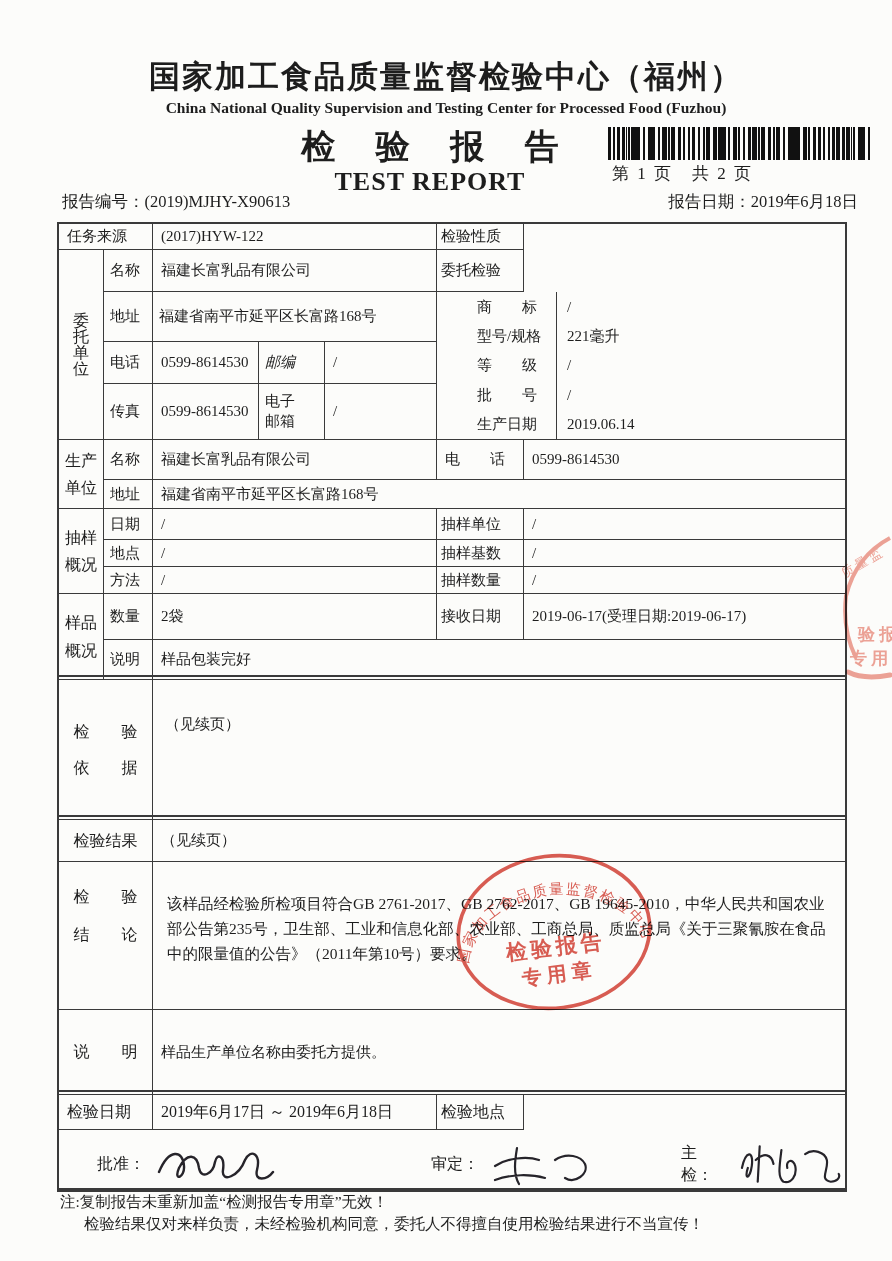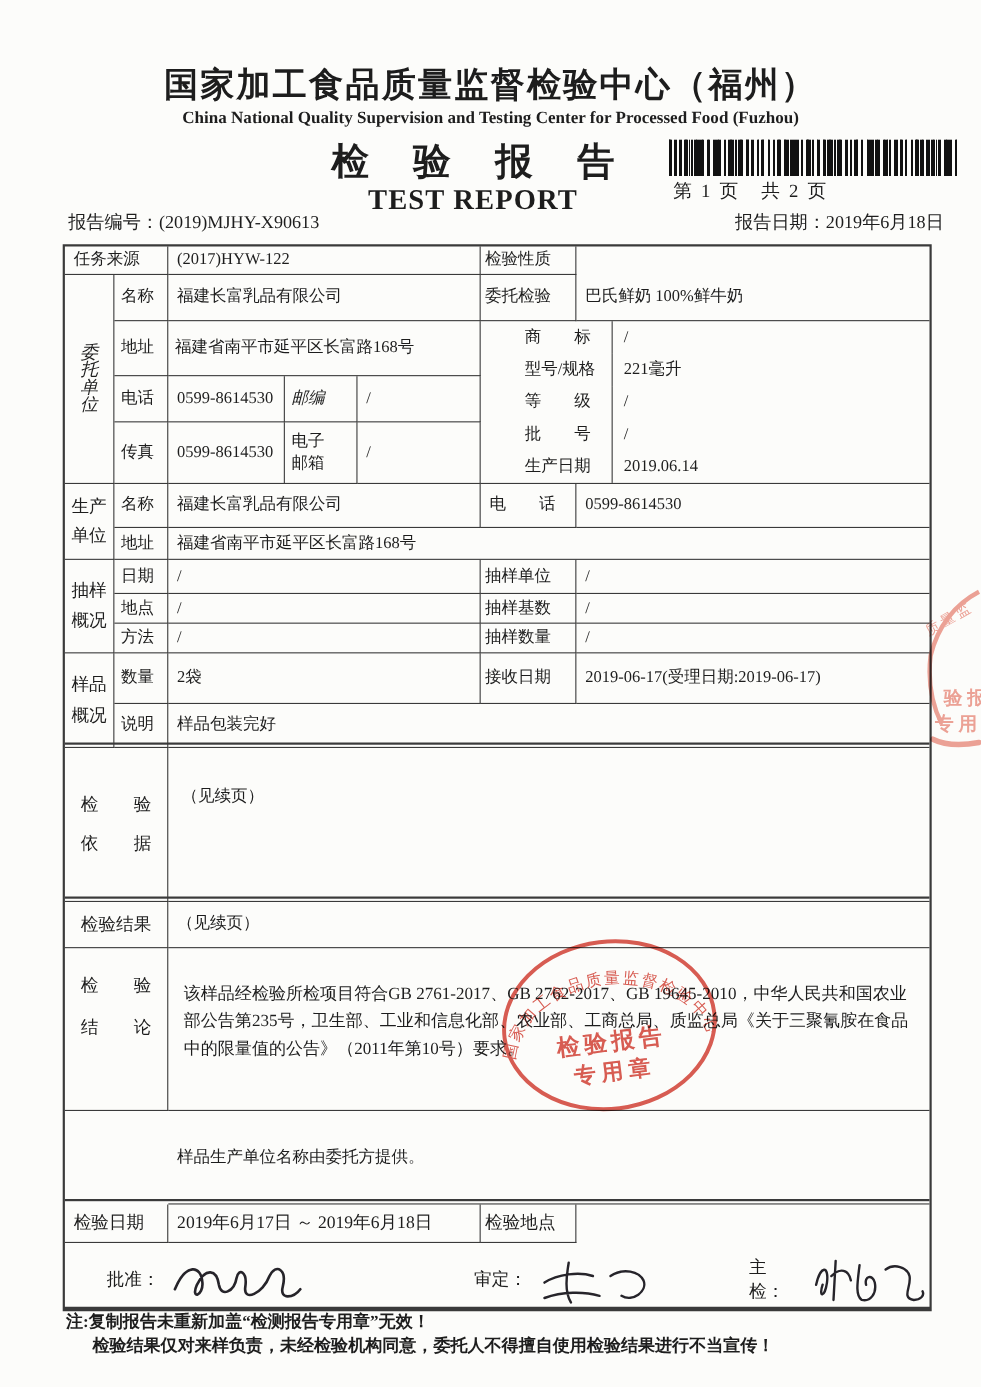--- a/index.html
+++ b/index.html
@@ -32,21 +32,21 @@
   .grp .wrap2{width:36px;line-height:1.7;}
   .vert4{width:20px;display:flex;flex-direction:column;justify-content:space-around;height:100%;align-items:center;margin:0 auto;}
   .tall{flex-direction:column;align-items:stretch;padding:0;}
   .tall .trow{flex:1;display:flex;align-items:center;}
   .tall .tl{width:87px;padding:0 8px;box-sizing:border-box;white-space:pre;margin-left:32px;}
   .tall .tv{flex:1;padding:0 10px;border-left:1.6px solid #3a3a3a;align-self:stretch;display:flex;align-items:center;}
   .two-line{flex-direction:column;justify-content:center;align-items:center;gap:14px;padding:0;}
   .topalign{align-items:flex-start;}
   .dline{position:absolute;left:0;width:100%;height:1.6px;background:#3a3a3a;}
   .sig{position:absolute;display:flex;align-items:center;gap:8px;font-size:16px;top:10px;}
-  .foot{left:60px;top:1191px;font-size:15.5px;line-height:1.45;font-weight:bold;}
+  .foot{left:60px;top:1191px;font-size:15.5px;line-height:1.45;}
   .foot .ind{margin-left:24px;}
   
   .stamp-main{left:452px;top:850px;width:204px;height:164px;opacity:.88;mix-blend-mode:multiply;}
   .stamp-edge{left:842px;top:534px;width:50px;height:152px;opacity:.95;mix-blend-mode:multiply;}
   svg text{font-family:"Liberation Serif","DejaVu Serif",serif;}
 </style>
 </head>
 <body>
 
 <div class="page">
@@ -60,27 +60,26 @@
   <div class="abs repno"><span>报告编号：</span><span>(2019)MJHY-X90613</span></div>
   <div class="abs repdate"><span>报告日期：</span><span>2019年6月18日</span></div>
 
   <div class="abs tbl">
 
     <div class="c lbl" style="left:0;top:0;width:94px;height:26px;">任务来源</div>
     <div class="c" style="left:94px;top:0;width:284px;height:26px;">(2017)HYW-122</div>
     <div class="c lbl" style="left:378px;top:0;width:87px;height:26px;padding:2px 4px;">检验性质</div>
 
     <div class="c grp" style="left:0;top:26px;width:45px;height:190px;">
-      <div class="vert4" style="width:18px;line-height:1;font-style:italic;">委托单位</div>
+      <div class="vert4" style="width:18px;line-height:1;">委托单位</div>
     </div>
 
     <div class="c lbl" style="left:45px;top:26px;width:49px;height:42px;padding:2px 6px;">名称</div>
     <div class="c" style="left:94px;top:26px;width:284px;height:42px;">福建长富乳品有限公司</div>
     <div class="c lbl" style="left:378px;top:26px;width:87px;height:42px;padding:2px 4px;">委托检验</div>
-    <div class="c er" style="left:465px;top:26px;width:321px;height:42px;">巴氏鲜奶 100%鲜牛奶</div>
 
     <div class="c lbl" style="left:45px;top:68px;width:49px;height:50px;padding:2px 6px;">地址</div>
     <div class="c" style="left:94px;top:68px;width:284px;height:50px;padding:2px 6px;">福建省南平市延平区长富路168号</div>
 
     <div class="c er tall" style="left:378px;top:68px;width:408px;height:148px;">
       <div class="trow">
         <div class="tl">商　　标</div>
         <div class="tv">/</div>
       </div>
       <div class="trow">
@@ -163,20 +162,21 @@
 
     <div class="c" style="left:0;top:596px;width:94px;height:42px;justify-content:center;font-size:16px;">检验结果</div>
     <div class="c er" style="left:94px;top:596px;width:692px;height:42px;">（见续页）</div>
 
     <div class="c two-line pre" style="left:0;top:638px;width:94px;height:148px;font-size:16px;gap:16px;padding-bottom:40px;">
       <div>检　　验</div>
       <div>结　　论</div>
     </div>
     <div class="c er topalign" style="left:94px;top:638px;width:692px;height:148px;padding:30px 14px;line-height:1.6;font-size:15.5px;">该样品经检验所检项目符合GB 2761-2017、GB 2762-2017、GB 19645-2010，中华人民共和国农业部公告第235号，卫生部、工业和信息化部、农业部、工商总局、质监总局《关于三聚氰胺在食品中的限量值的公告》（2011年第10号）要求。</div>
 
+    <div class="c pre" style="left:0;top:786px;width:94px;height:85px;justify-content:center;font-size:16px;">说　　明</div>
     <div class="c er" style="left:94px;top:786px;width:692px;height:85px;">样品生产单位名称由委托方提供。</div>
 
     <div class="c lbl" style="left:0;top:871px;width:94px;height:35px;font-size:16px;">检验日期</div>
     <div class="c" style="left:94px;top:871px;width:284px;height:35px;font-size:16px;">2019年6月17日 ～ 2019年6月18日</div>
     <div class="c lbl" style="left:378px;top:871px;width:87px;height:35px;padding:2px 4px;font-size:16px;">检验地点</div>
 
     <div class="c er eb" style="left:0;top:906px;width:786px;height:58px;padding:0;">
       <div class="sig" style="left:38px;">
         <span>批准：</span>
         <svg width="126" height="48" viewBox="0 0 126 48">

